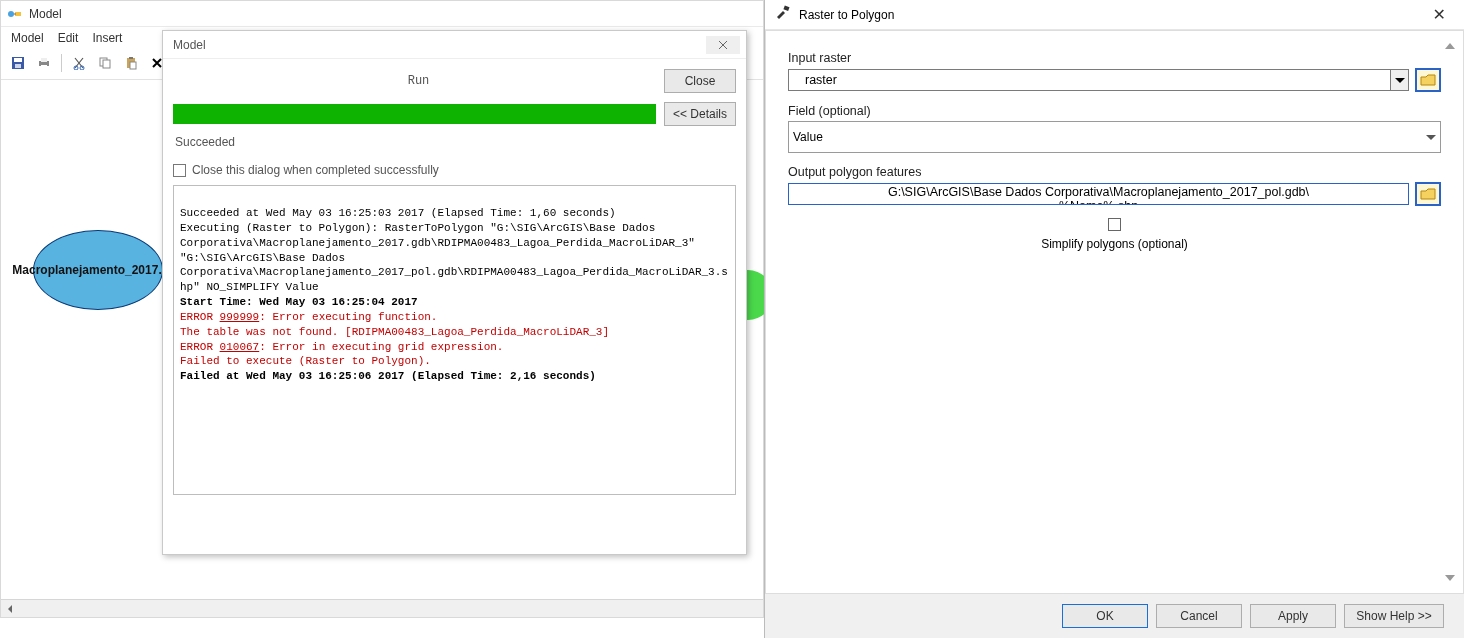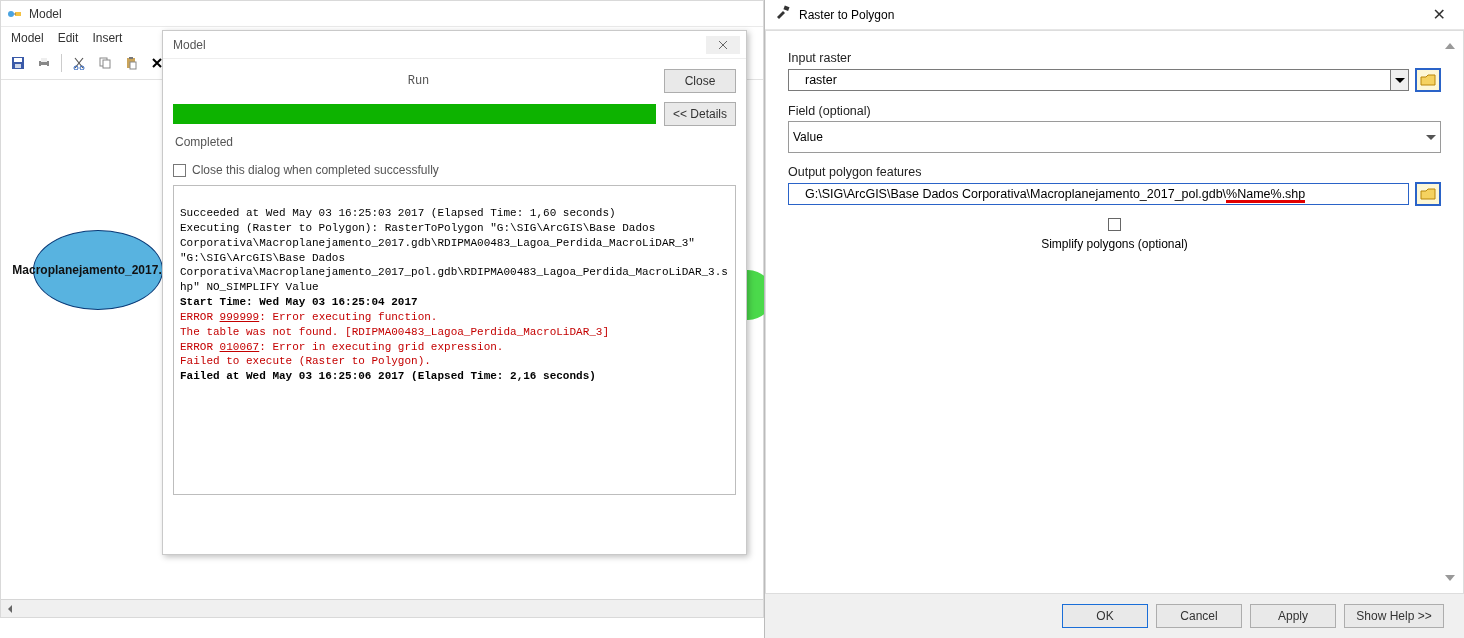--- a/index.html
+++ b/index.html
@@ -196,21 +196,21 @@
   }
   .lbl{ color:#222; margin-bottom:3px; font-size:12.5px;}
   .field-row{ display:flex; align-items:center; gap:6px; margin-bottom:12px;}
   .txt-input{
     flex:1; height:22px;
     border:1px solid #7a7a7a;
     padding:1px 16px;
     font-size:12.5px;
     background:#fff;
   }
-  .txt-input.blue{ border:1px solid #2a63c8;}
+  .txt-input.blue{ border:1px solid #2a63c8;flex-direction:column;}
   .combo-btn{
     width:18px;height:22px;
     border:1px solid #7a7a7a;
     border-left:none;
     background:#efefef;
     display:flex;align-items:center;justify-content:center;
     cursor:pointer;
   }
   .browse-btn{
     width:26px;height:24px;
@@ -355,21 +355,21 @@
   </div>
   <div class="run-body">
     <div class="run-header-row">
       <span class="run-label-center">Run</span>
       <div class="winbtn">Close</div>
     </div>
     <div class="progress-row">
       <div class="progress-bar"></div>
       <div class="winbtn">&lt;&lt; Details</div>
     </div>
-    <div class="status-row">Completed</div>
+    <div class="status-row">Succeeded</div>
     <div class="check-row">
       <span class="fake-check"></span>
       <span>Close this dialog when completed successfully</span>
     </div>
     <div class="log-box"><span>Succeeded at Wed May 03 16:25:03 2017 (Elapsed Time: 1,60 seconds)</span>
 <span>Executing (Raster to Polygon): RasterToPolygon "G:\SIG\ArcGIS\Base Dados Corporativa\Macroplanejamento_2017.gdb\RDIPMA00483_Lagoa_Perdida_MacroLiDAR_3" "G:\SIG\ArcGIS\Base Dados Corporativa\Macroplanejamento_2017_pol.gdb\RDIPMA00483_Lagoa_Perdida_MacroLiDAR_3.shp" NO_SIMPLIFY Value</span>
 <span class="bold">Start Time: Wed May 03 16:25:04 2017</span>
 <span class="err"><span>ERROR </span><a>999999</a><span>: Error executing function.</span></span>
 <span class="err">The table was not found. [RDIPMA00483_Lagoa_Perdida_MacroLiDAR_3]</span>
 <span class="err"><span>ERROR </span><a>010067</a><span>: Error in executing grid expression.</span></span>

